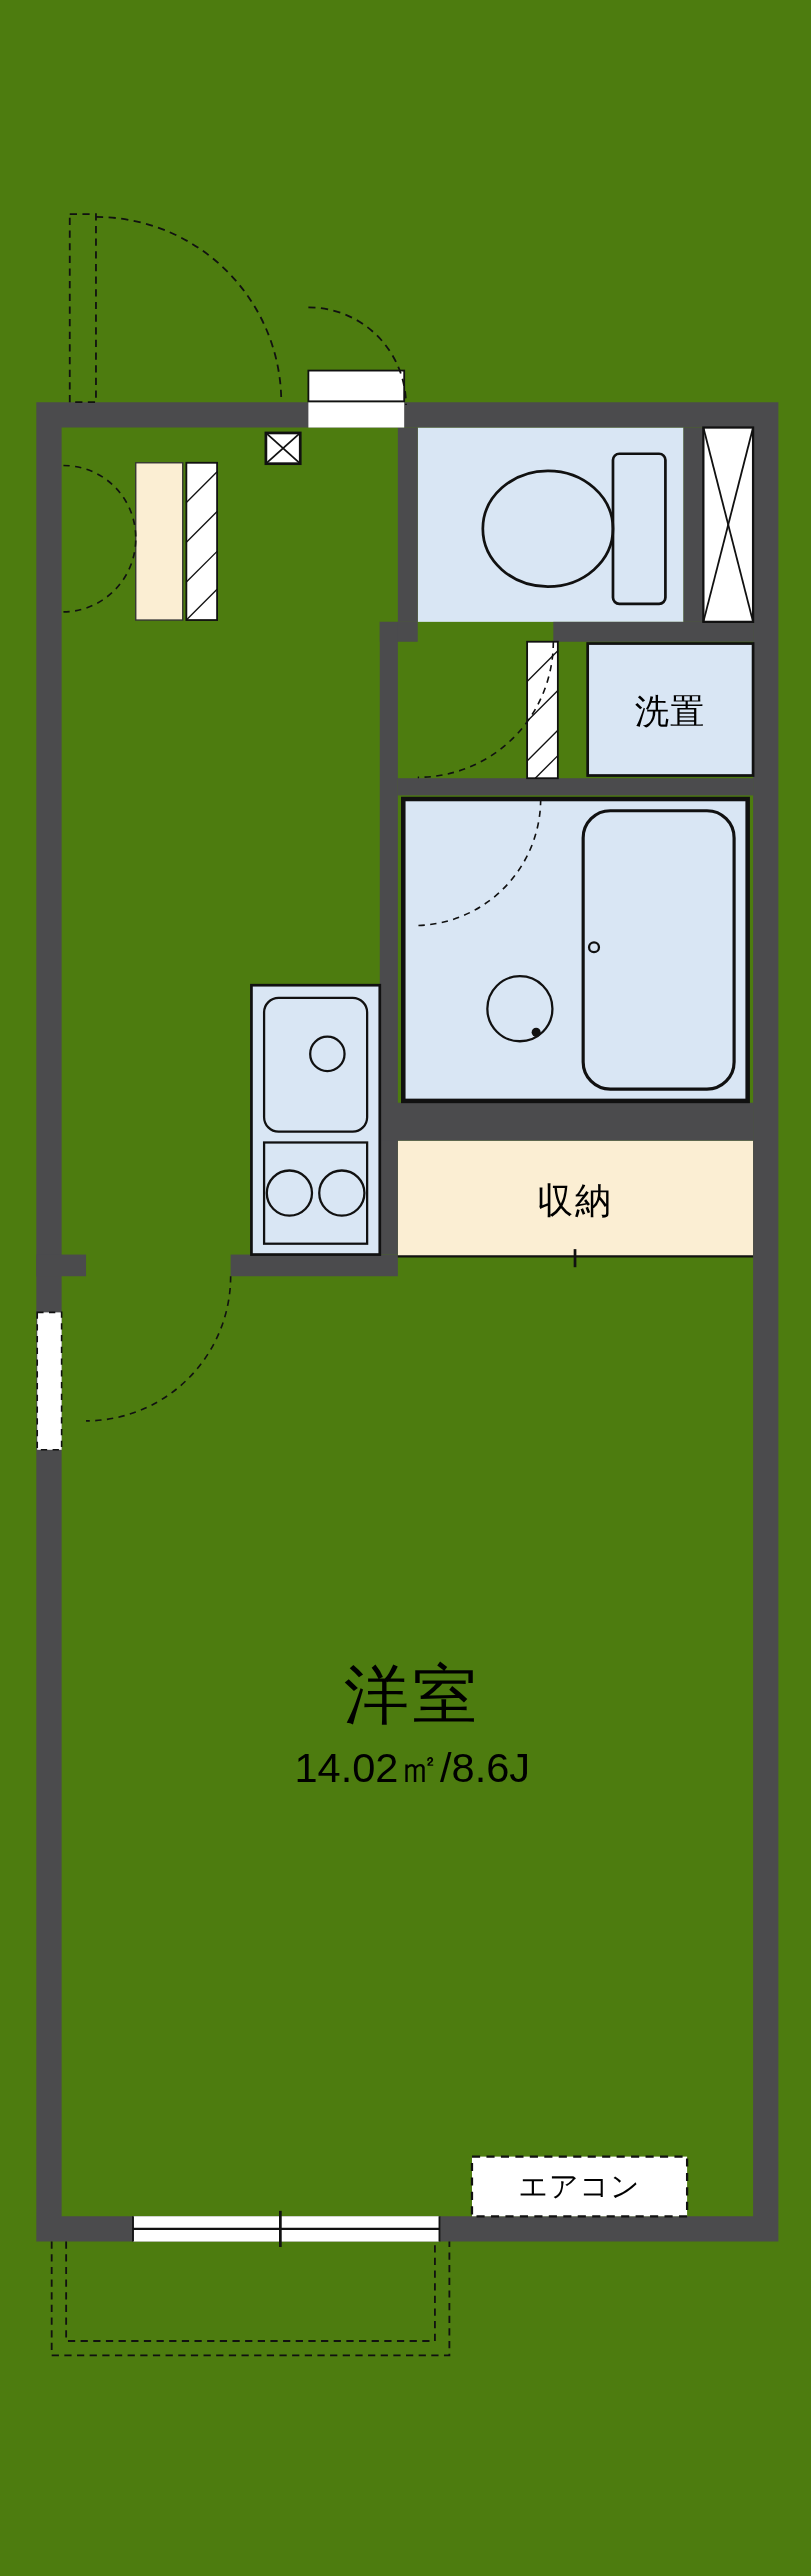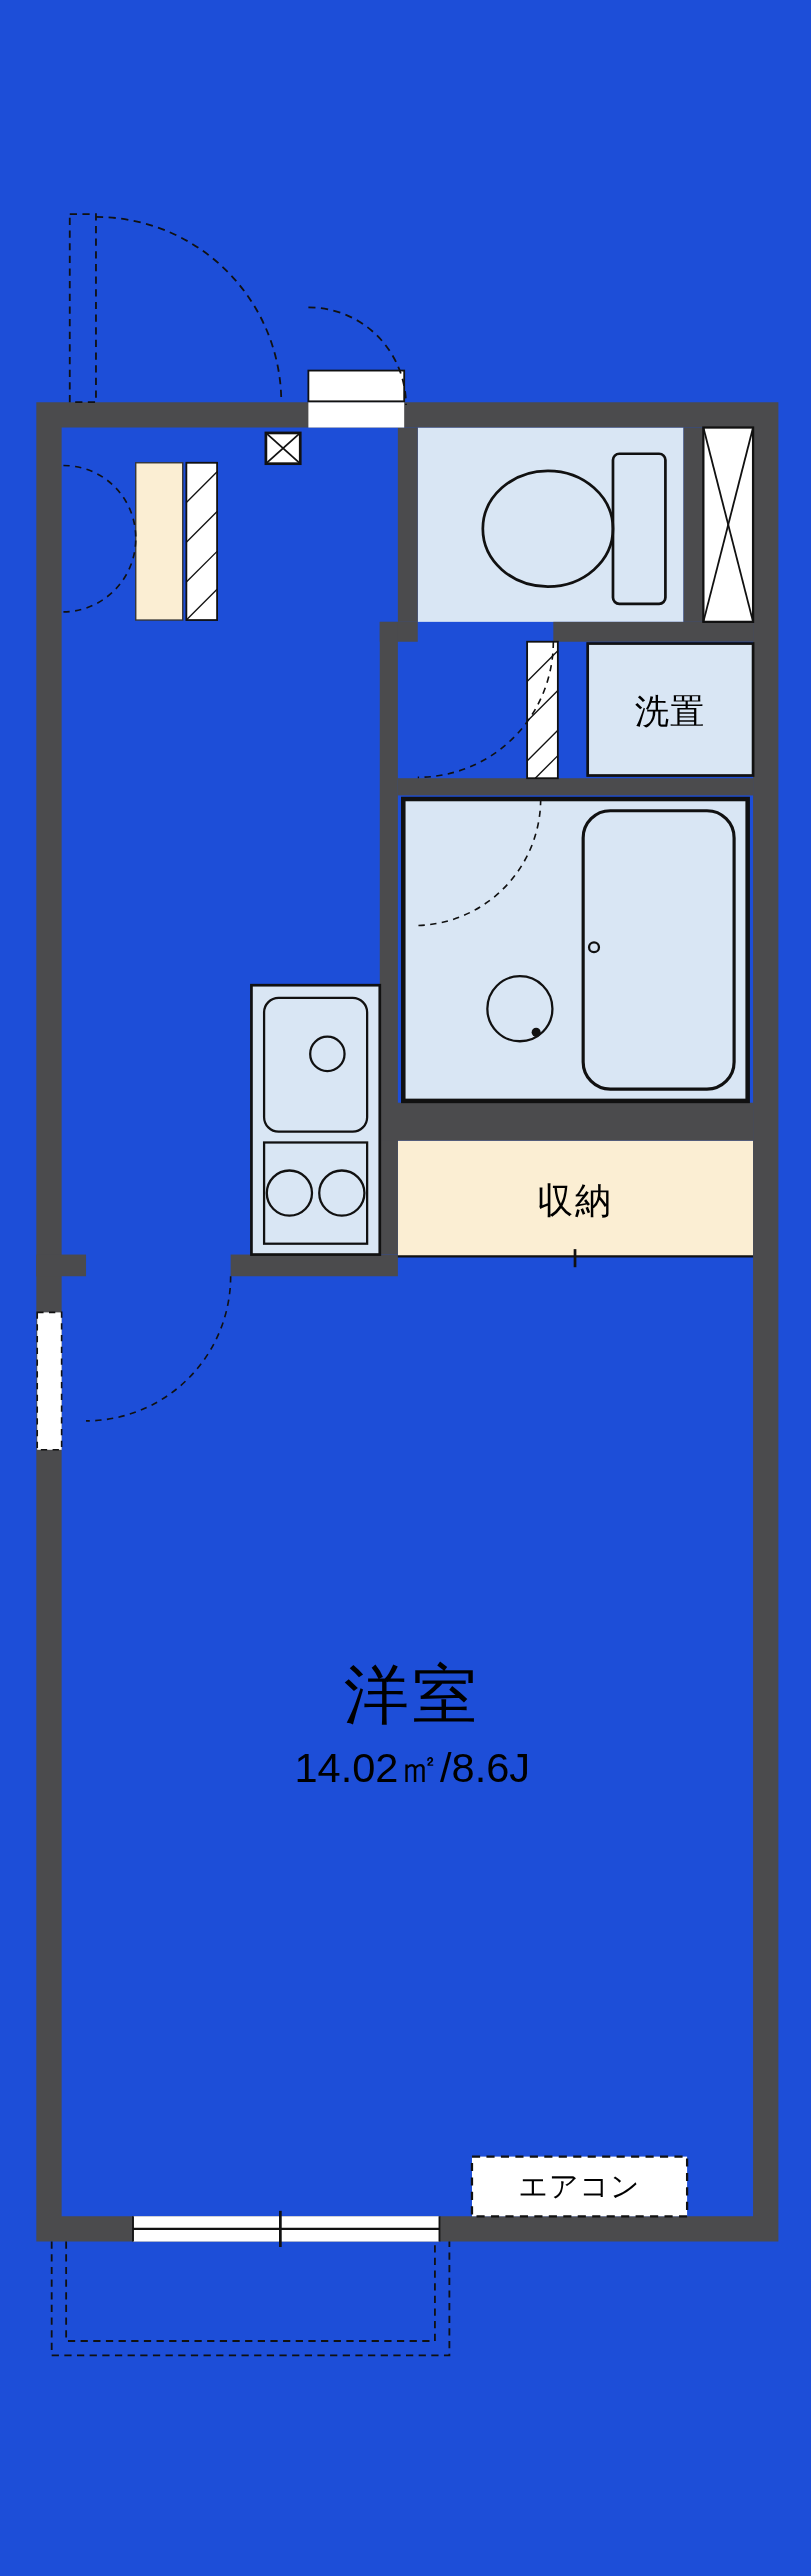--- a/index.html
+++ b/index.html
@@ -1,16 +1,16 @@
 <!DOCTYPE html>
 <html style="font-size:14.5px"><head>
 <meta charset="utf-8">
 <style>
   html,body{margin:0;padding:0;background:#ffffff;}
-  .stage{position:relative;width:812px;height:2576px;background:#1d4ed8;overflow:hidden;}
+  .stage{position:relative;width:812px;height:2576px;background:#4d7c0f;overflow:hidden;}
   svg{display:block;}
   text{font-family:"Liberation Sans","DejaVu Sans",sans-serif;fill:#000000;}
   .room-name{font-size:72px;letter-spacing:4px;}
   .room-size{font-size:46px;}
   .label-md{font-size:40px;letter-spacing:2px;}
   .label-sm{font-size:38px;letter-spacing:1px;}
   .label-xs{font-size:32px;letter-spacing:1px;}
 </style>
 </head>
 <body>

